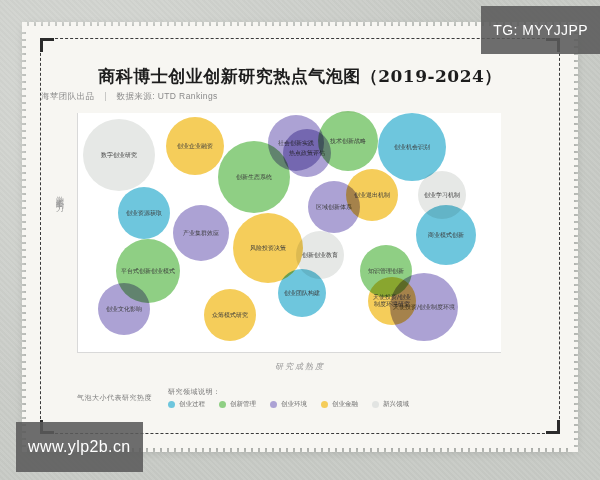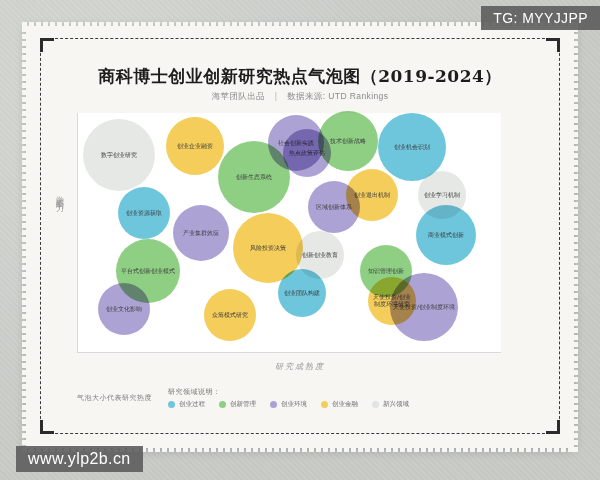--- a/index.html
+++ b/index.html
@@ -61,21 +61,20 @@
 
   .chart-title {
     position:absolute; left:0; right:0; top:26px;
     text-align:center;
     font-size: 17px; font-weight: 700; color:#1d1d1d;
     letter-spacing: .5px;
     font-family:"DejaVu Serif","Liberation Serif",serif;
   }
   .chart-subtitle {
     position:absolute; left:0; right:0; top:52px;
-    text-align:center;
     font-size: 8.5px; color:#8a8a8a; letter-spacing:.4px;
   }
   .sub-sep { margin:0 7px; color:#b5b5b5; }
 
   
   .plot {
     position:absolute;
     left: 36px; top: 74px; width: 424px; height: 240px;
     background:#ffffff;
     border-left: 1px solid #d9d9d9;
@@ -121,21 +120,21 @@
   .legend-item { display:flex; align-items:center; gap:4px; }
   .legend-dot { width:7px; height:7px; border-radius:50%; flex:none; }
   .legend-label { font-size:6.5px; color:#6f6f6f; white-space:nowrap; }
 
   
   .wm {
     position:absolute;
     background: rgba(90,90,90,.88);
     color:#fff;
     font-size: 14px;
-    padding: 4px 12px;
+    padding: 16px 12px;
     letter-spacing:.4px;
     font-family:"Liberation Sans", sans-serif;
   }
   .wm.tg { right: 0px; top: 6px; }
   .wm.site { left: 16px; bottom: 8px; font-size:16px; }
 </style>
 </head>
 <body>
 
 <div id="root">

